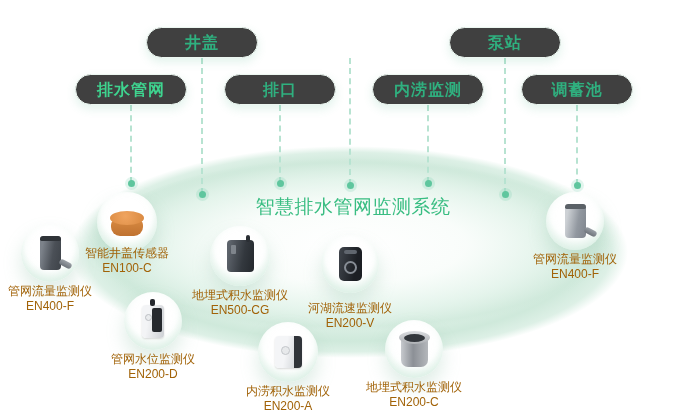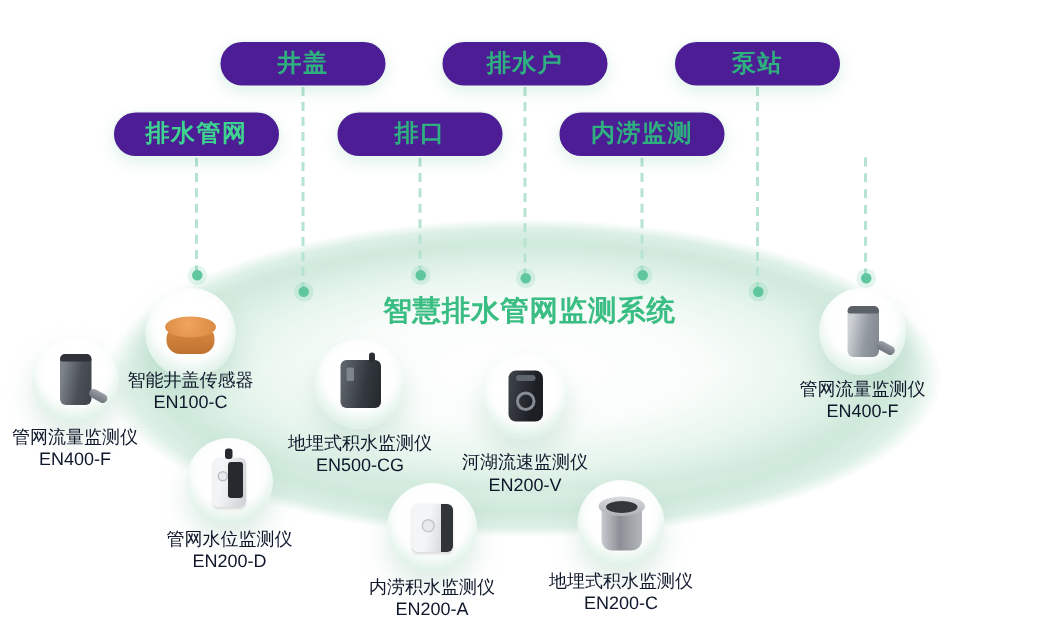--- a/index.html
+++ b/index.html
@@ -14,36 +14,36 @@
     background:radial-gradient(closest-side at 50% 46%,
       rgba(255,255,255,.95) 0%, rgba(250,253,251,.9) 45%, rgba(230,245,237,.8) 75%, rgba(207,233,219,.55) 95%, rgba(255,255,255,0) 100%);}
 
   
   .dash{position:absolute;width:0;border-left:2px dashed #b7e3d1;}
   .dash::after{content:"";position:absolute;left:-4px;bottom:-4px;width:7px;height:7px;
     border-radius:50%;background:#5fc69e;box-shadow:0 0 0 3px rgba(95,198,158,.18);}
 
   
   .pill{position:absolute;transform:translateX(-50%);min-width:82px;height:29px;line-height:29px;
-    padding:0 14px;box-sizing:content-box;text-align:center;background:#4c1d95;border-radius:16px;
+    padding:0 14px;box-sizing:content-box;text-align:center;background:#404040;border-radius:16px;
     border:1px solid #ecf7f1;box-shadow:0 4px 10px rgba(76,180,137,.16);
     font-size:16px;font-weight:600;letter-spacing:1px;color:#2fb07f;cursor:pointer;}
   .pill.hl{color:#3ed games;}
   .pill.hl{color:#3ed48f;}
 
   
   .title{position:absolute;left:353px;top:194px;transform:translateX(-50%);
-    font-size:19px;font-weight:700;letter-spacing:.5px;color:#39bd82;white-space:nowrap;}
+    font-size:19px;font-weight:400;letter-spacing:.5px;color:#39bd82;white-space:nowrap;}
 
   
   .device{position:absolute;display:flex;flex-direction:column;align-items:center;transform:translateX(-50%);}
   .halo{border-radius:50%;display:flex;align-items:center;justify-content:center;
     background:radial-gradient(circle at 50% 36%,#ffffff 52%,#f1f9f5 72%,#dff1e7 100%);
     box-shadow:0 10px 18px rgba(140,190,165,.28), inset 0 -5px 10px rgba(190,225,205,.35);}
-  .dname,.dmodel{font-size:12px;line-height:15px;color:#0f172a;white-space:nowrap;text-align:center;}
+  .dname,.dmodel{font-size:12px;line-height:15px;color:#a16207;white-space:nowrap;text-align:center;}
   .dname{margin-top:2px;}
   .dname.tight{margin-top:-6px;}
   .dname.loose{margin-top:8px;}
 
   
   .ic-dome{position:relative;width:34px;height:25px;margin-top:2px;}
   .ic-dome .body{position:absolute;bottom:0;left:1px;width:32px;height:17px;
     background:linear-gradient(#d88a42,#bf7230);border-radius:6px 6px 9px 9px;}
   .ic-dome .cap{position:absolute;top:0;left:0;width:34px;height:14px;border-radius:50%;
     background:radial-gradient(circle at 45% 35%,#f0a45f,#d8883f);}
@@ -107,26 +107,26 @@
 
   <div class="dash" style="left:130px;top:105px;height:78px"></div>
   <div class="dash" style="left:201px;top:58px;height:136px"></div>
   <div class="dash" style="left:279px;top:105px;height:78px"></div>
   <div class="dash" style="left:349px;top:58px;height:127px"></div>
   <div class="dash" style="left:427px;top:105px;height:78px"></div>
   <div class="dash" style="left:504px;top:58px;height:136px"></div>
   <div class="dash" style="left:576px;top:105px;height:80px"></div>
 
   <div class="pill" style="left:202px;top:27px">井盖</div>
-  <div class="pill" style="left:350px;top:27px">排水户</div>
   <div class="pill" style="left:505px;top:27px">泵站</div>
 
   <div class="pill hl" style="left:131px;top:74px">排水管网</div>
   <div class="pill" style="left:280px;top:74px">排口</div>
   <div class="pill" style="left:428px;top:74px">内涝监测</div>
+  <div class="pill" style="left:577px;top:74px">调蓄池</div>
 
   <div class="title">智慧排水管网监测系统</div>
 
   <div class="device" style="left:127px;top:192px">
     <div class="halo" style="width:60px;height:60px">
       <div class="ic-dome">
         <div class="body"></div>
           <div class="cap"></div>
       </div>
     </div>

